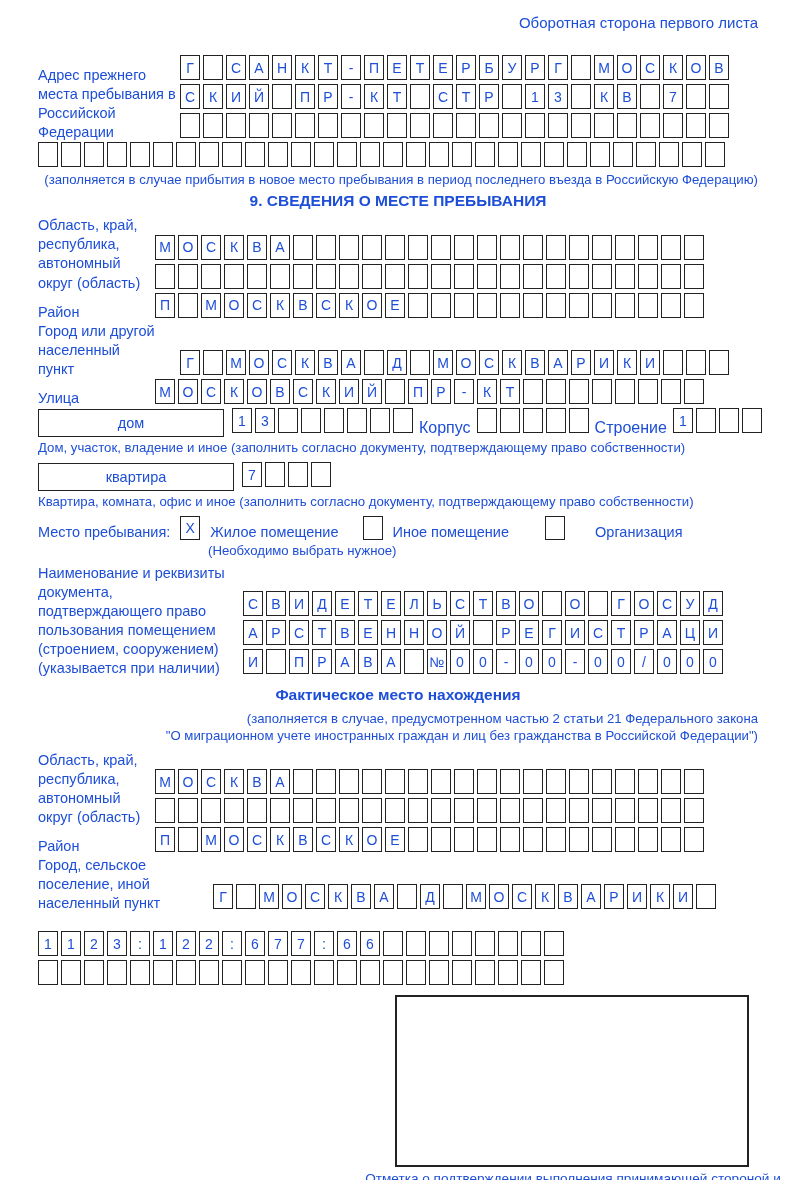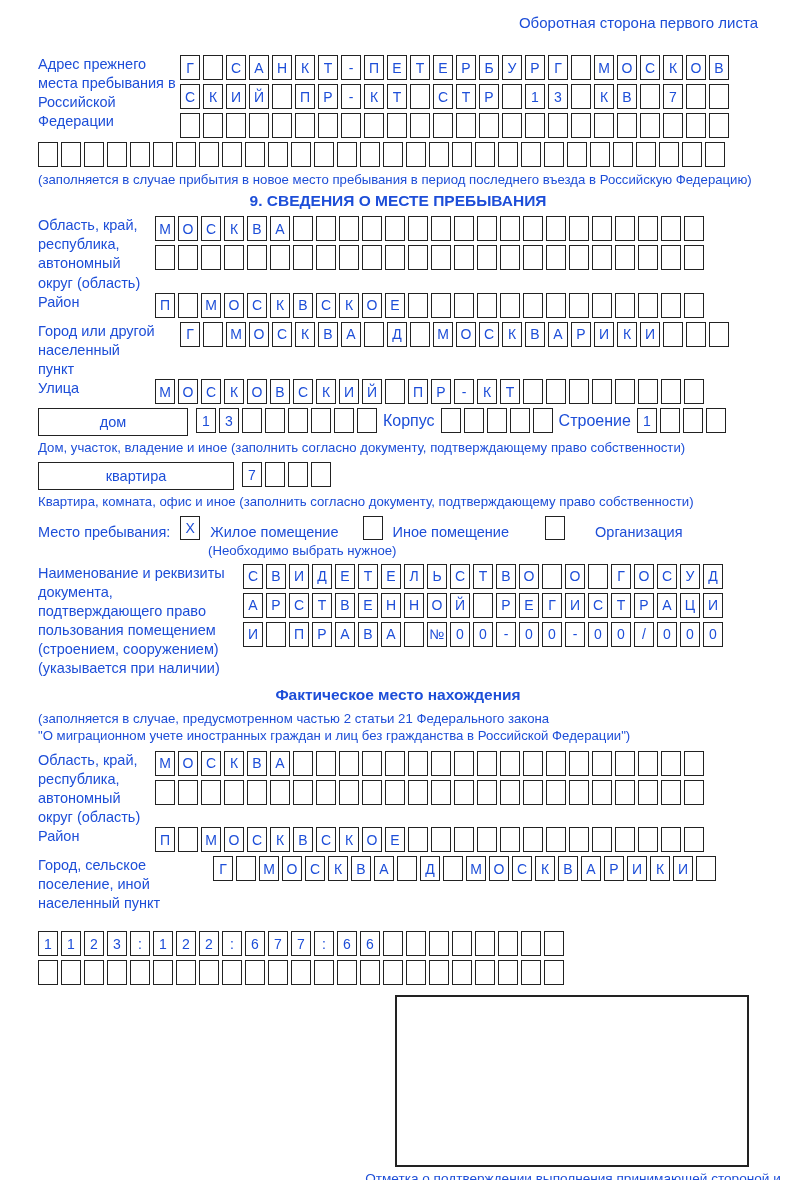--- a/index.html
+++ b/index.html
@@ -7,43 +7,43 @@
     position:relative;
     width:800px;height:1180px;
     box-sizing:border-box;
     padding:14px 42px 0 38px;
     background:#fff;
     color:#1d4ed8;
     font-family:Liberation Sans, sans-serif;
     overflow:hidden;
   }
   .header-note{text-align:right;font-size:15px;margin-bottom:24px;}
-  .frow{display:flex;align-items:flex-start;}
+  .frow{display:flex;align-items:flex-end;}
   .flabel{font-size:14.5px;line-height:1.32;flex:none;}
   .lbl-top{width:142px;}
   .lbl-std{width:117px;}
   .lbl-doc{width:205px;padding-right:5px;box-sizing:border-box;}
   .lbl-kad{width:185px;padding-right:5px;box-sizing:border-box;}
   .rowstack{display:flex;flex-direction:column;}
   .cells{display:flex;gap:3px;margin-bottom:4px;}
   .cell{
     flex:none;width:20px;height:25px;
     border:1.5px solid #222;box-sizing:border-box;
     display:flex;align-items:center;justify-content:center;
     font-size:14px;background:#fff;
   }
   .note{font-size:13.2px;line-height:1.3;}
-  .note-center{text-align:left;}
+  .note-center{text-align:right;}
   .sec-title{font-weight:bold;font-size:15.5px;text-align:center;margin:4px 0 6px 0;}
   .widebox{
     flex:none;border:1.5px solid #222;box-sizing:border-box;
     height:28px;display:flex;align-items:center;justify-content:center;
     font-size:14.5px;background:#fff;
   }
-  .dom-box{width:150px;margin-right:8px;}
+  .dom-box{width:186px;margin-right:8px;}
   .kv-box{width:196px;margin-right:8px;}
   .inline-lbl{font-size:16px;margin:4px 6px 0 6px;flex:none;}
   .mesto-row{display:flex;align-items:flex-end;font-size:14.5px;margin:6px 0 2px 0;}
   .checkbox{
     flex:none;width:20px;height:24px;border:1.5px solid #222;box-sizing:border-box;
     display:flex;align-items:center;justify-content:center;font-size:14px;margin:0 10px 0 10px;
   }
   .indent25{margin-left:25px;}
   .mb2{margin-bottom:2px;}
   .mb6{margin-bottom:6px;}

